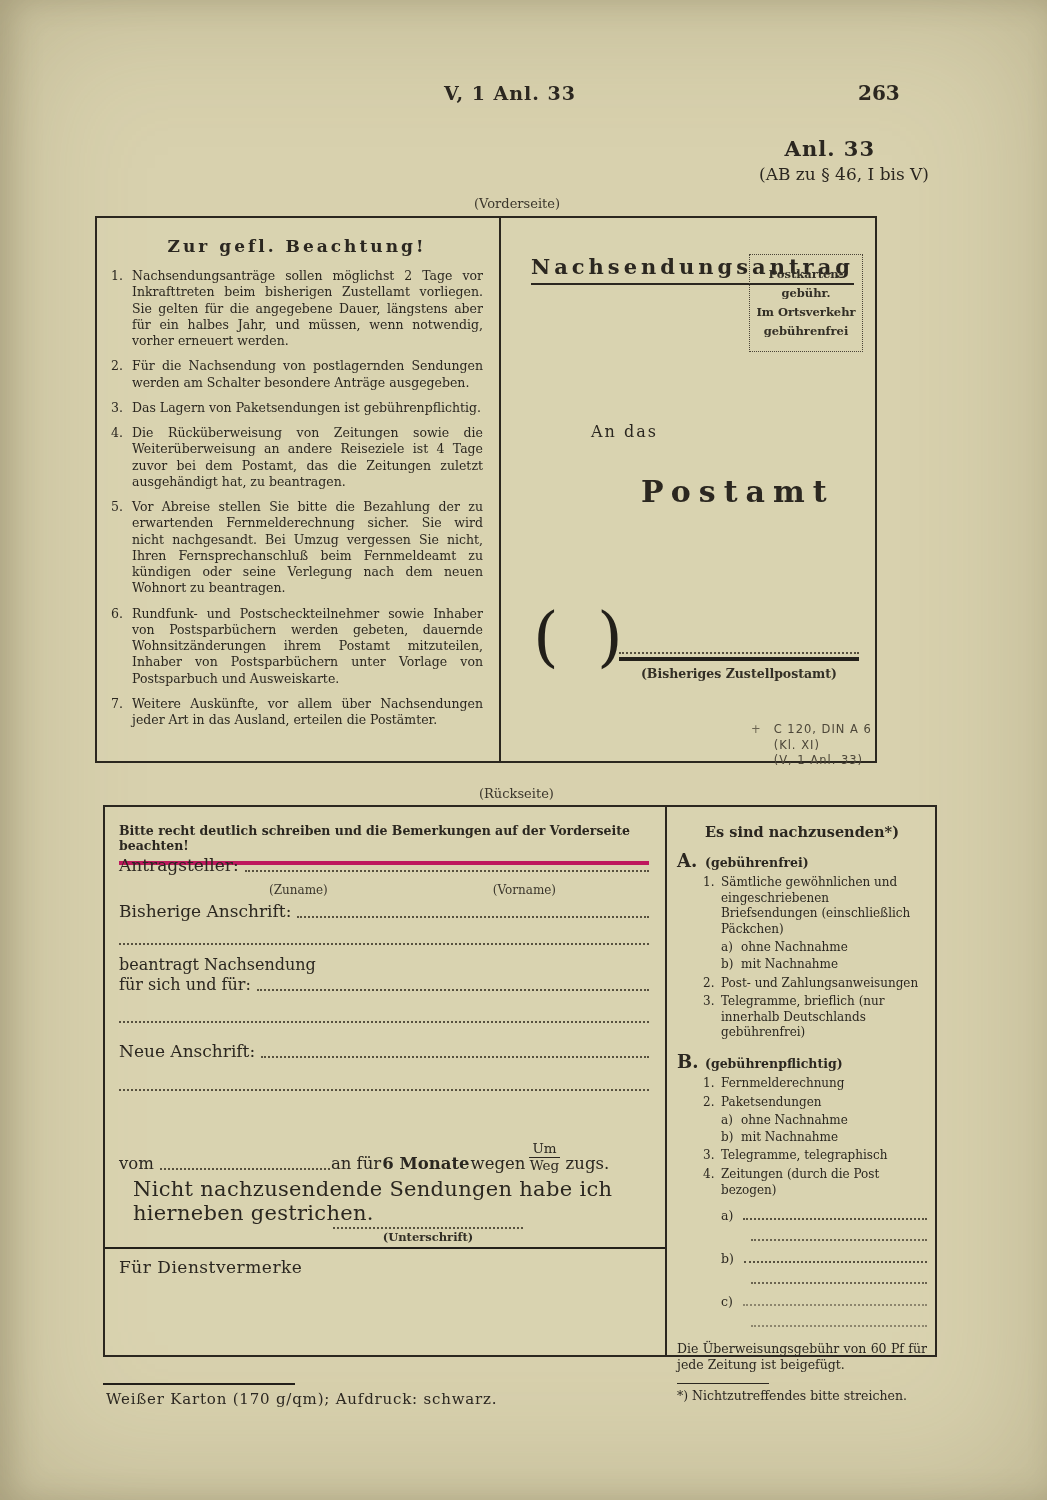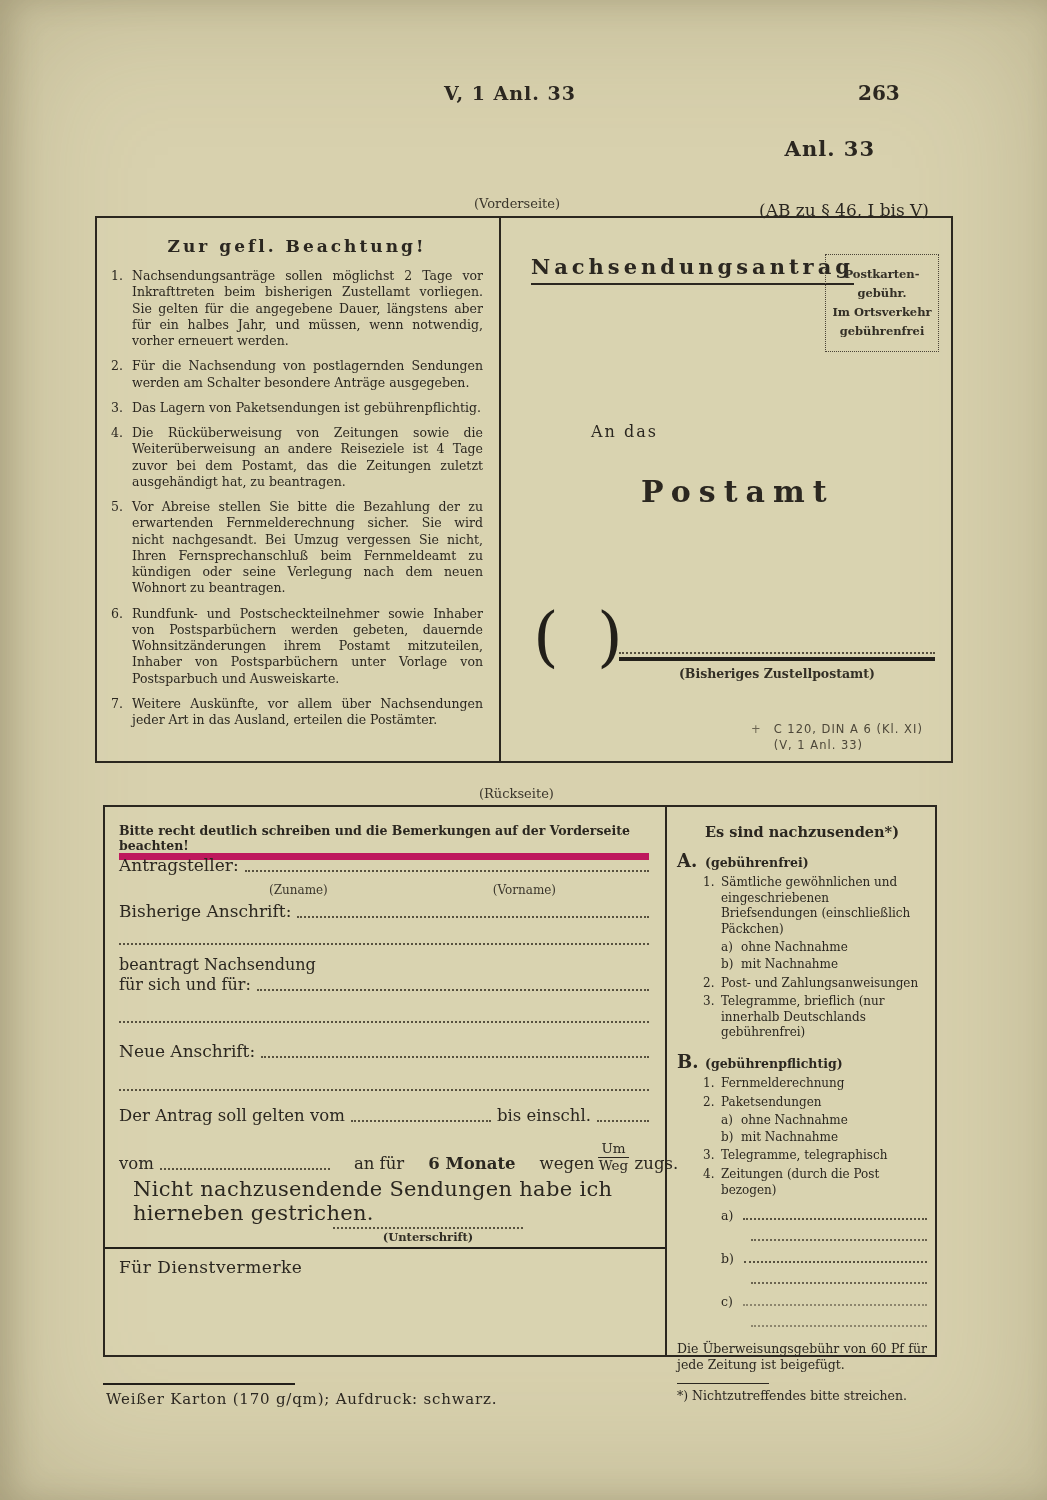--- a/index.html
+++ b/index.html
@@ -10,27 +10,27 @@
     box-shadow:inset 0 0 140px rgba(110,100,60,.28), inset 12px 0 30px rgba(90,80,50,.25);
     font-family:"DejaVu Serif","Liberation Serif",serif;
     color:#2b2720;
     overflow:hidden;
   }
   .abs{position:absolute;}
   
   .run-center{left:444px;top:82px;font-size:19px;font-weight:bold;letter-spacing:1px;}
   .run-page{left:858px;top:81px;font-size:20px;font-weight:bold;}
   .annex-title{right:172px;top:136px;font-size:21px;font-weight:bold;letter-spacing:1px;}
-  .annex-sub{right:118px;top:164px;font-size:17px;margin-top:36px;}
+  .annex-sub{right:118px;top:164px;font-size:17px;}
   .side-label{font-size:13px;color:#3a352b;}
   .front-side-label{left:474px;top:196px;}
   .back-side-label{left:479px;top:786px;}
   
   .card{border:2px solid #2b271f;background:rgba(222,215,180,.35);box-sizing:border-box;}
-  .front-card{left:95px;top:216px;width:858px;height:547px;}
+  .front-card{left:95px;top:216px;width:782px;height:547px;}
   .back-card{left:103px;top:805px;width:834px;height:552px;}
   
   .front-left{position:absolute;left:0;top:0;width:402px;height:100%;padding:16px 16px 0 14px;box-sizing:border-box;}
   .front-divider{position:absolute;left:402px;top:0;bottom:0;border-left:2px solid #2b271f;}
   .notice-title{text-align:center;font-weight:bold;font-size:17px;letter-spacing:3px;margin:2px 0 12px 0;}
   .notice{display:flex;margin-bottom:9px;font-size:12.5px;line-height:1.3;}
   .notice .nnum{flex:0 0 21px;}
   .notice .ntext{flex:1;text-align:justify;}
   
   .front-right{position:absolute;left:404px;top:0;right:0;bottom:0;}
@@ -47,37 +47,37 @@
   .addr-caption{position:absolute;left:118px;right:16px;top:448px;text-align:center;font-size:12.5px;font-weight:bold;color:#332f26;}
   .form-code{position:absolute;left:250px;top:504px;display:flex;font-family:"DejaVu Sans","Liberation Sans",sans-serif;font-size:11.5px;color:#4d4739;letter-spacing:1px;line-height:1.35;}
   .form-code .mark{margin-right:12px;color:#6b6451;}
   
   .back-left{position:absolute;left:0;top:0;width:560px;height:100%;}
   .back-right{position:absolute;left:560px;top:0;right:0;bottom:0;border-left:2px solid #2b271f;padding:14px 8px 8px 10px;box-sizing:border-box;}
   .brow{position:absolute;left:14px;right:16px;display:flex;align-items:flex-end;}
   .dot{flex:1 1 auto;border-bottom:2px dotted #57513f;margin:0 0 3px 6px;}
   .dotfix{flex:0 0 auto;}
   .instruction{top:16px;justify-content:center;}
-  .instruction span{font-weight:bold;font-size:12.5px;border-bottom:7px solid #be185d;padding-bottom:0;}
+  .instruction span{font-weight:bold;font-size:12.5px;border-bottom:4px solid #be185d;padding-bottom:8px;}
   .r-antrag{top:48px;font-size:17px;}
   .r-sublabels{top:76px;font-size:12px;color:#3a352b;}
   .r-sublabels .z{margin-left:150px;}
   .r-sublabels .v{margin-left:165px;}
   .r-bisher{top:94px;font-size:17px;}
   .fulldot{position:absolute;left:14px;right:16px;border-bottom:2px dotted #57513f;}
   .fd1{top:136px;}
   .fd2{top:214px;}
   .fd3{top:282px;}
   .r-beantragt1{top:148px;font-size:16px;}
   .r-beantragt2{top:168px;font-size:16px;}
   .r-neue{top:234px;font-size:17px;}
   .r-gelten{top:299px;font-size:16.5px;}
   .r-gelten .dot2{flex:0 0 52px;}
   .r-vom{top:334px;font-size:16.5px;}
-  .r-vom .seg{margin-left:24px;white-space:nowrap;}
+  .r-vom .seg{margin-left:1px;white-space:nowrap;}
   .r-vom .dotv{flex:0 0 170px;}
   .bold{font-weight:bold;}
   .frac{display:inline-flex;flex-direction:column;align-items:center;font-size:13.5px;line-height:1.1;vertical-align:-8px;margin:0 4px;}
   .frac .top{border-bottom:1.5px solid #2b2720;padding:0 3px 1px;}
   .r-nicht{top:370px;font-size:21px;letter-spacing:.3px;}
   .sig-block{position:absolute;left:228px;top:410px;width:190px;text-align:center;}
   .sig-line{border-bottom:2px dotted #57513f;height:10px;}
   .sig-caption{font-size:11.5px;font-weight:bold;color:#332f26;margin-top:1px;}
   .service-rule{position:absolute;left:0;width:560px;top:440px;border-top:2.5px solid #23201a;}
   .r-dienst{top:450px;font-size:17px;letter-spacing:.5px;}
@@ -217,26 +217,20 @@
         <span class="dot"></span>
       </div>
       <div class="fulldot fd2"></div>
 
       <div class="brow r-neue">
         <span class="dotfix">Neue Anschrift:</span>
         <span class="dot"></span>
       </div>
       <div class="fulldot fd3"></div>
 
-      <div class="brow r-gelten">
-        <span class="dotfix">Der Antrag soll gelten vom</span>
-        <span class="dot"></span>
-        <span class="dotfix" style="margin-left:6px;">bis einschl.</span>
-        <span class="dot dot2"></span>
-      </div>
 
       <div class="brow r-vom">
         <span class="dotfix">vom</span>
         <span class="dot dotv"></span>
         <span class="seg">an für</span>
         <span class="seg bold">6 Monate</span>
         <span class="seg">wegen</span>
         <span class="frac">
           <span class="top">Um</span>
           <span>Weg</span>

